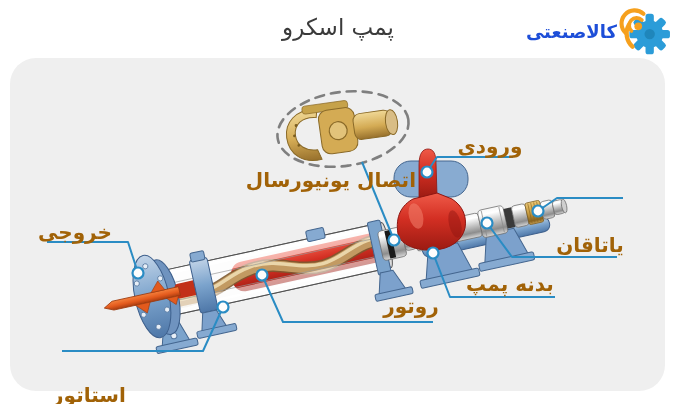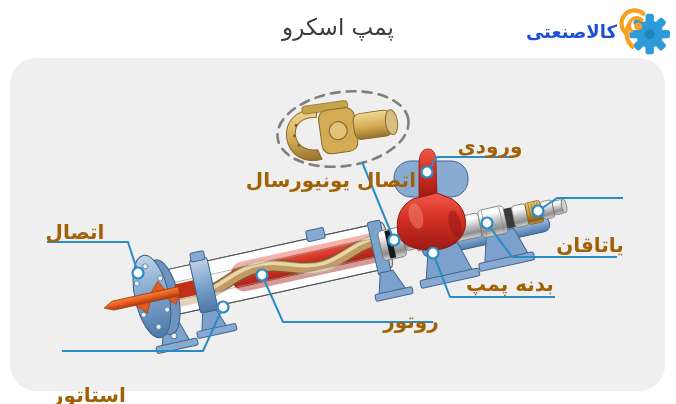--- a/index.html
+++ b/index.html
@@ -231,18 +231,18 @@
       <circle cx="487" cy="223" r="5.5"></circle>
       <circle cx="538" cy="211" r="5.5"></circle>
       <circle cx="427" cy="172" r="5.5"></circle>
       <circle cx="394" cy="240" r="5.5"></circle>
     </g>
   </svg>
 
   <div class="lbl" style="left:452px;top:134px;width:76px;">ورودی</div>
   <div class="lbl" style="left:462px;top:272px;width:96px;">بدنه پمپ</div>
   <div class="lbl" style="left:546px;top:233px;width:88px;">یاتاقان</div>
-  <div class="lbl" style="left:376px;top:309px;width:70px;">روتور</div>
+  <div class="lbl" style="left:376px;top:294px;width:70px;">روتور</div>
   <div class="lbl" style="left:50px;top:336px;width:78px;margin-top:47px;">استاتور</div>
-  <div class="lbl" style="left:38px;top:220px;width:74px;">اتصال</div>
+  <div class="lbl" style="left:38px;top:220px;width:74px;">خروجی</div>
   <div class="lbl" style="left:228px;top:168px;width:144px;margin-left:44px;">اتصال یونیورسال</div>
 
 </div>
 
 </body></html>

